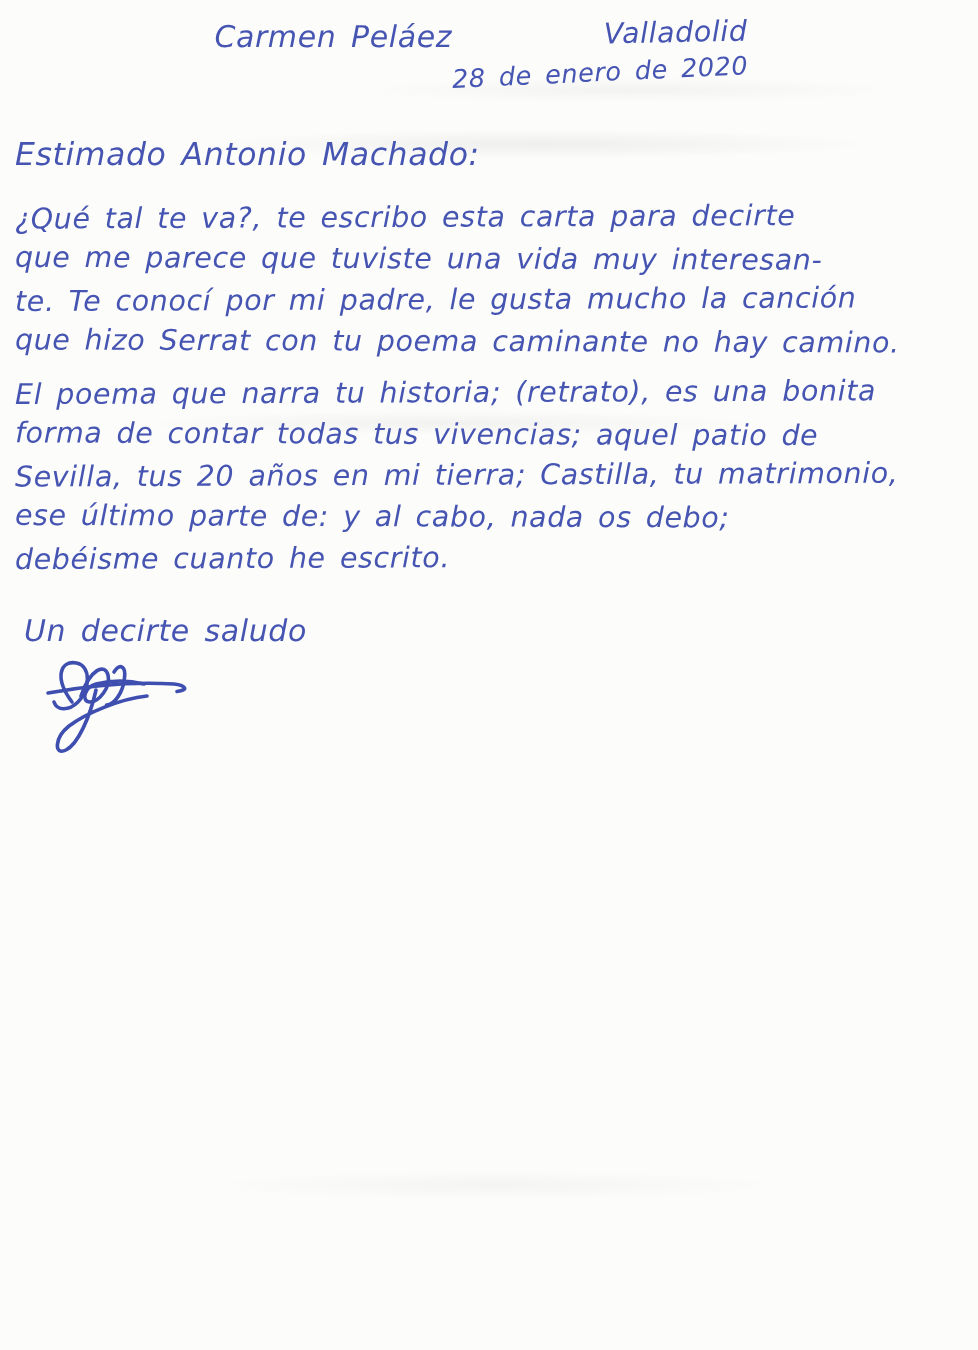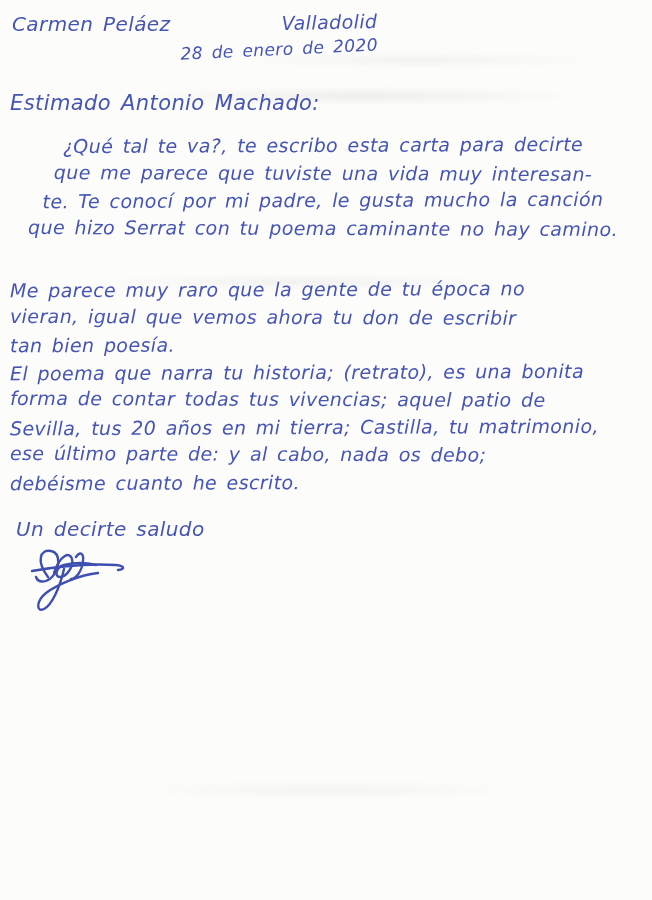--- a/index.html
+++ b/index.html
@@ -22,38 +22,38 @@
       #fcfcfb;
     color:#4655b2;
   }
   .hw{
     font-style:italic;
     letter-spacing:0.4px;
     word-spacing:3px;
   }
   
   .hdr{
-    display:flex;justify-content:flex-start;align-items:flex-start;gap:10px;
+    display:flex;justify-content:center;align-items:flex-start;
   }
   .sender{font-size:20px;padding-left:2px;}
   .dateblock{text-align:right;padding-right:6px;transform:rotate(-1.2deg);}
   .place{font-size:19px;}
   .date{font-size:17px;margin-top:5px;transform:rotate(-1.5deg);}
   
   .greeting{
     margin-top:32px;
     font-size:21px;
   }
   
   .body{
     margin-top:17px;
     font-size:19px;
   }
   .para{margin:0;}
-  .para.gap-after{margin-bottom:34px;text-align:center;}
+  .para.gap-after{margin-bottom:7px;}
   .line{
     line-height:27.5px;
     white-space:nowrap;
   }
   .line:nth-child(odd){transform:rotate(-0.25deg);}
   .line:nth-child(even){transform:rotate(0.2deg);}
   
   .closing{
     margin-top:21px;
     font-size:20px;
@@ -90,25 +90,20 @@
   <div class="body hw">
 
     <div class="para gap-after">
       <div class="line">¿Qué tal te va?, te escribo esta carta para decirte</div>
       <div class="line">que me parece que tuviste una vida muy interesan-</div>
       <div class="line">te. Te conocí por mi padre, le gusta mucho la canción</div>
       <div class="line">que hizo Serrat con tu poema caminante no hay camino.</div>
     </div>
 
 
-    <div class="para">
-      <div class="line">Me parece muy raro que la gente de tu época no</div>
-      <div class="line">vieran, igual que vemos ahora tu don de escribir</div>
-      <div class="line">tan bien poesía.</div>
-    </div>
 
     <div class="para">
       <div class="line">El poema que narra tu historia; (retrato), es una bonita</div>
       <div class="line">forma de contar todas tus vivencias; aquel patio de</div>
       <div class="line">Sevilla, tus 20 años en mi tierra; Castilla, tu matrimonio,</div>
       <div class="line">ese último parte de: y al cabo, nada os debo;</div>
       <div class="line">debéisme cuanto he escrito.</div>
     </div>
 
 

